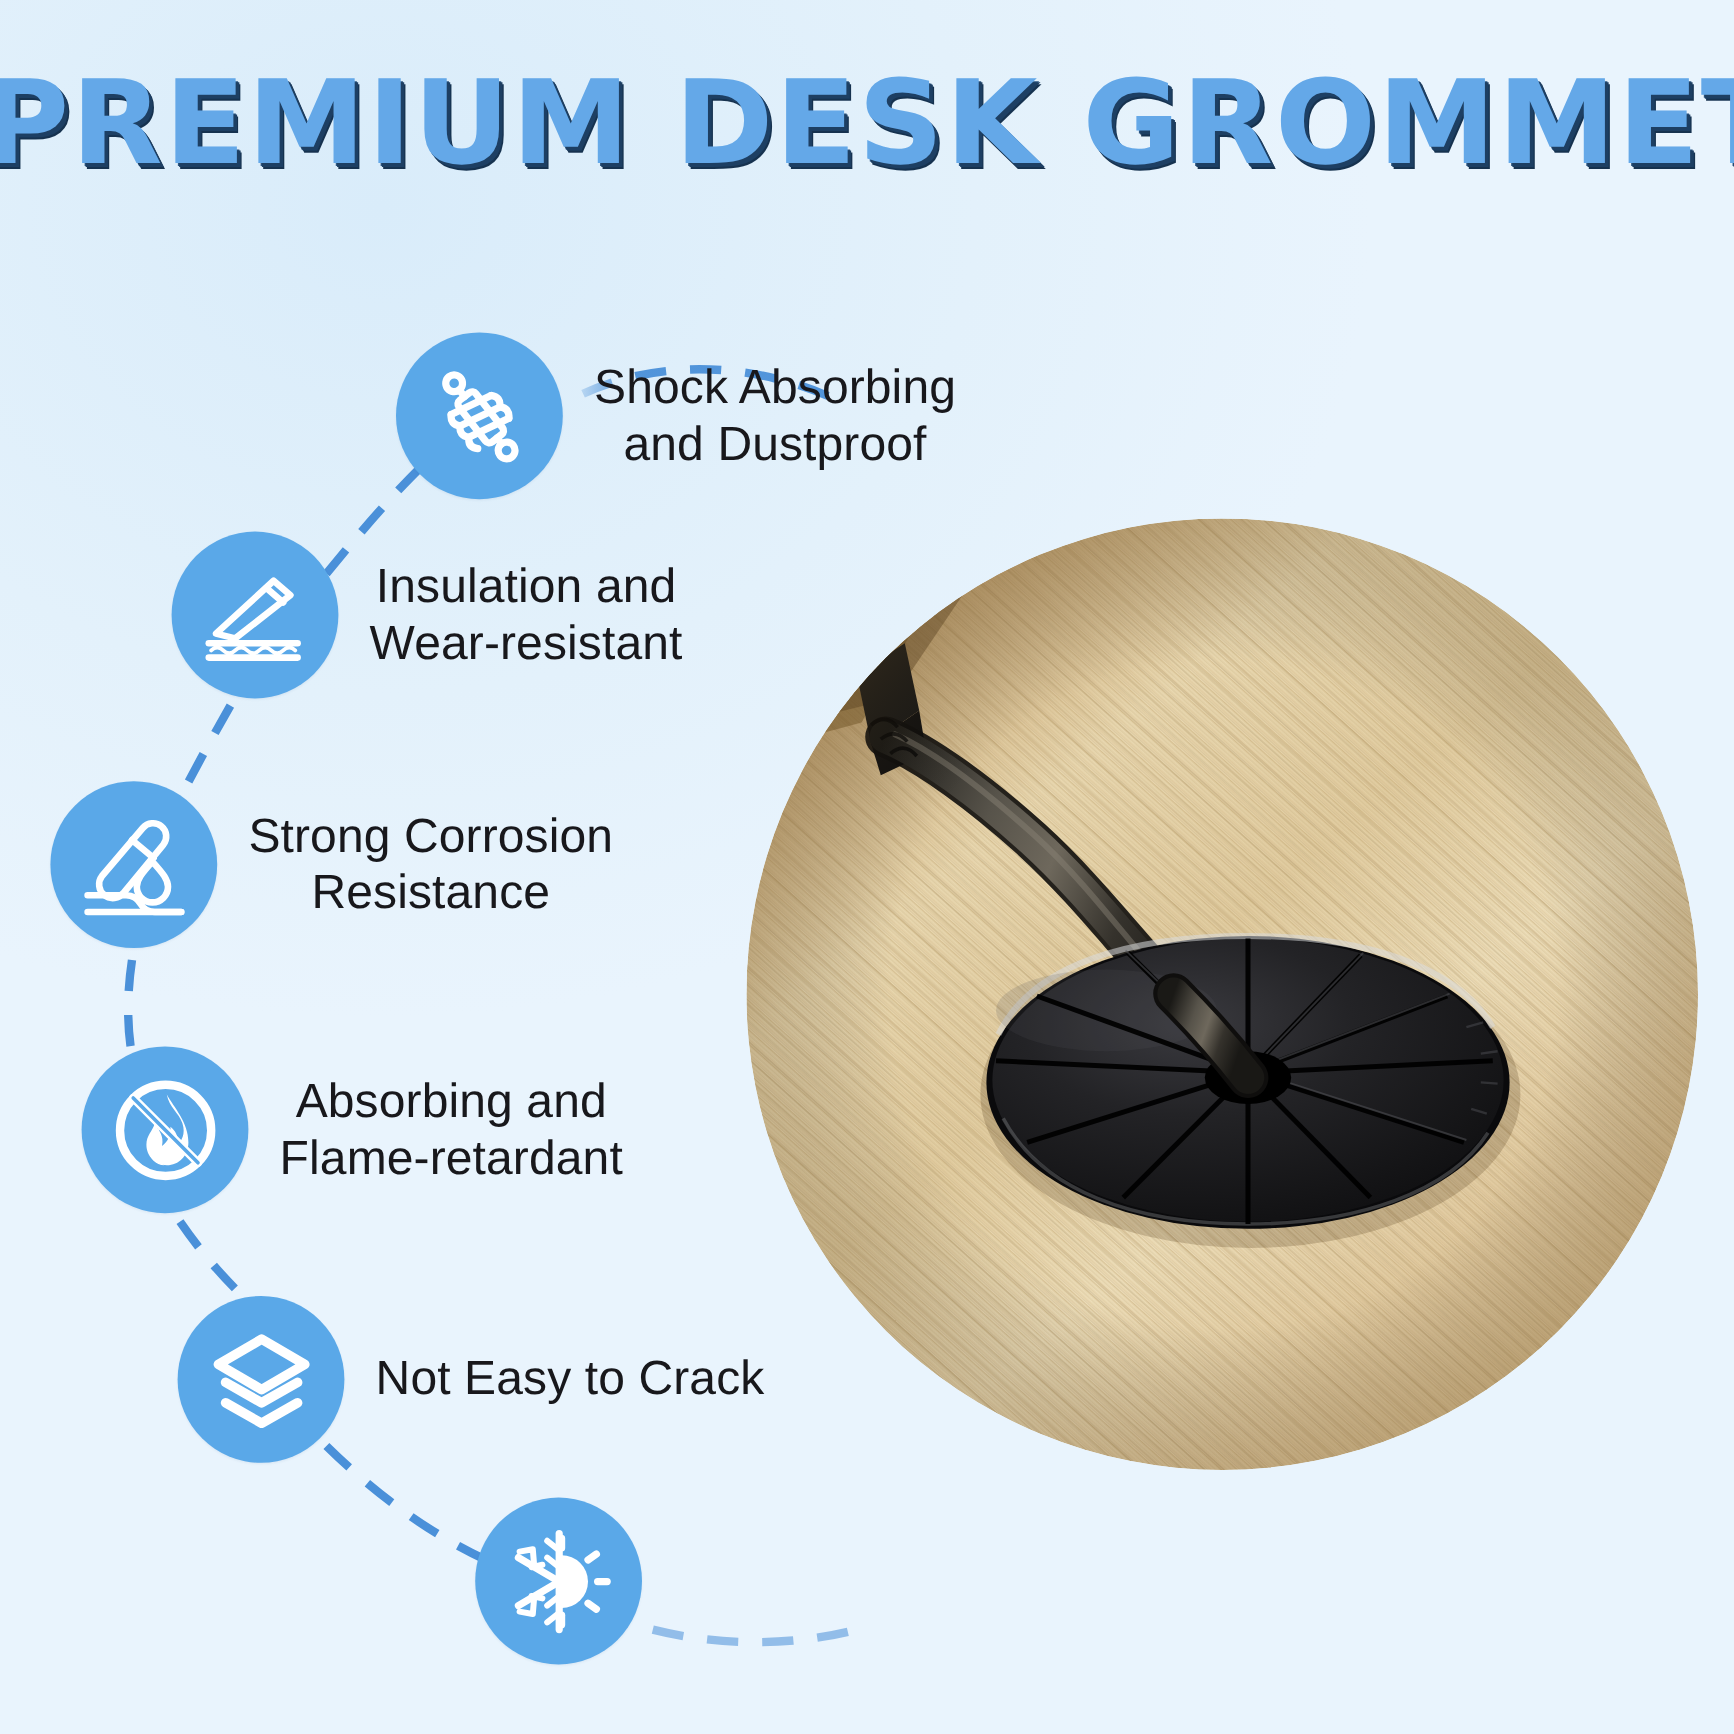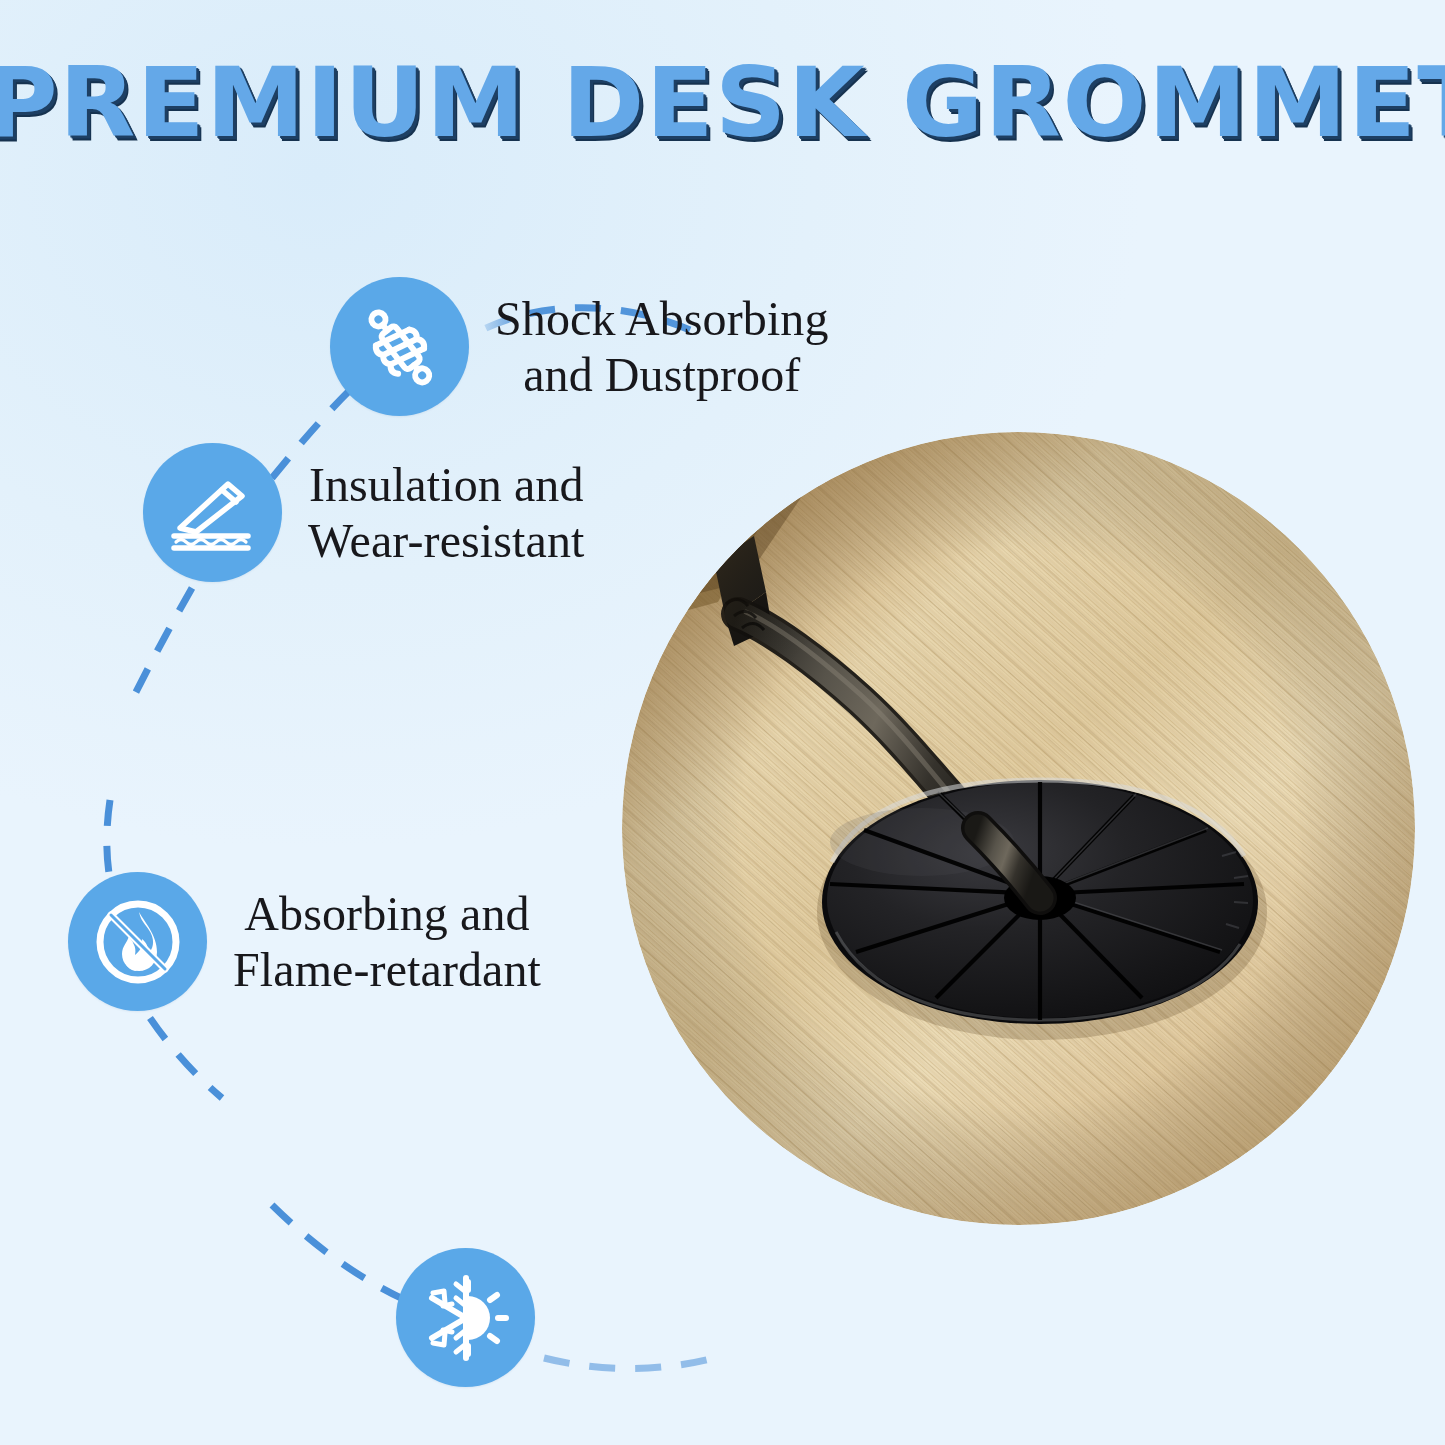--- a/index.html
+++ b/index.html
@@ -44,22 +44,22 @@
   .icon-circle{
     width:139px;height:139px;border-radius:50%;
     background:#5aa8e8;
     display:flex;align-items:center;justify-content:center;
     flex:0 0 auto;
     box-shadow:0 1px 2px rgba(40,90,140,.08);
   }
   .icon-circle svg{display:block;}
   .feat-label{
     margin-left:26px;
-    font-family:Liberation Serif, serif;
-    font-size:48px;
+    font-family:Liberation Sans, sans-serif;
+    font-size:40px;
     line-height:1.16;
     color:#18181c;
     white-space:pre-line;
     letter-spacing:.1px;
   }
   .feat-label.ctr{text-align:center;}
   .feat-label.lft{text-align:left;}
 
   
   .f1{left:330px;top:277px;}
@@ -282,20 +282,38 @@
 
         <g fill="none" stroke="#fff" stroke-width="3.2" stroke-linecap="round">
           <path d="M10 76 q5 -5 10 0 t10 0 t10 0 t10 0 t10 0 t10 0 t10 0"></path>
         </g>
       </svg>
     </div>
     <div class="feat-label ctr">Insulation and
 Wear-resistant</div>
   </div>
 
+  <div class="feature f3">
+    <div class="icon-circle">
+      <svg width="94" height="94" viewBox="0 0 94 94">
+        <g fill="none" stroke="#fff" stroke-width="5.5" stroke-linecap="round" stroke-linejoin="round">
+
+          <path d="M20 56 L54 16 a11 11 0 0 1 17 14 L38 70 a11 11 0 0 1 -18 -14 Z"></path>
+          <path d="M45 26 L63 41"></path>
+
+          <path d="M62 44 c9 10 13 15 13 21 a13 13 0 0 1 -26 0 c0 -6 4 -11 13 -21 Z"></path>
+
+          <path d="M8 72 H40 q8 0 12 7 q4 7 12 7 H86"></path>
+          <path d="M8 86 H86"></path>
+        </g>
+      </svg>
+    </div>
+    <div class="feat-label ctr">Strong Corrosion
+Resistance</div>
+  </div>
 
   <div class="feature f4">
     <div class="icon-circle">
       <svg width="96" height="96" viewBox="0 0 96 96">
 
         <circle cx="48" cy="48" r="38" fill="none" stroke="#fff" stroke-width="7"></circle>
 
         <g fill="#fff">
           <path d="M49 18 c2 11 10 15 13 24 c3 9 -1 15 -4 18 c1 -7 -2 -12 -6 -15
                    c1 8 -3 13 -7 16 c2 -9 -3 -13 -6 -19 c-2 7 -7 10 -7 18
@@ -304,20 +322,32 @@
         </g>
 
         <line x1="21" y1="21" x2="75" y2="75" stroke="#fff" stroke-width="7" stroke-linecap="round"></line>
         <line x1="21" y1="21" x2="75" y2="75" stroke="#5aa8e8" stroke-width="3" stroke-linecap="round"></line>
       </svg>
     </div>
     <div class="feat-label ctr">Absorbing and
 Flame-retardant</div>
   </div>
 
+  <div class="feature f5">
+    <div class="icon-circle">
+      <svg width="92" height="92" viewBox="0 0 92 92">
+        <g fill="none" stroke="#fff" stroke-width="8" stroke-linejoin="round" stroke-linecap="round">
+          <path d="M46 12 L82 33 L46 54 L10 33 Z"></path>
+          <path d="M16 48 L46 65 L76 48"></path>
+          <path d="M16 65 L46 82 L76 65"></path>
+        </g>
+      </svg>
+    </div>
+    <div class="feat-label lft">Not Easy to Crack</div>
+  </div>
 
   <div class="feature f6">
     <div class="icon-circle">
       <svg width="96" height="96" viewBox="0 0 96 96">
 
         <g stroke="#fff" stroke-width="6" stroke-linecap="round" fill="none">
           <line x1="48" y1="8" x2="48" y2="88"></line>
           <line x1="14" y1="28" x2="48" y2="48"></line>
           <line x1="14" y1="68" x2="48" y2="48"></line>
 

